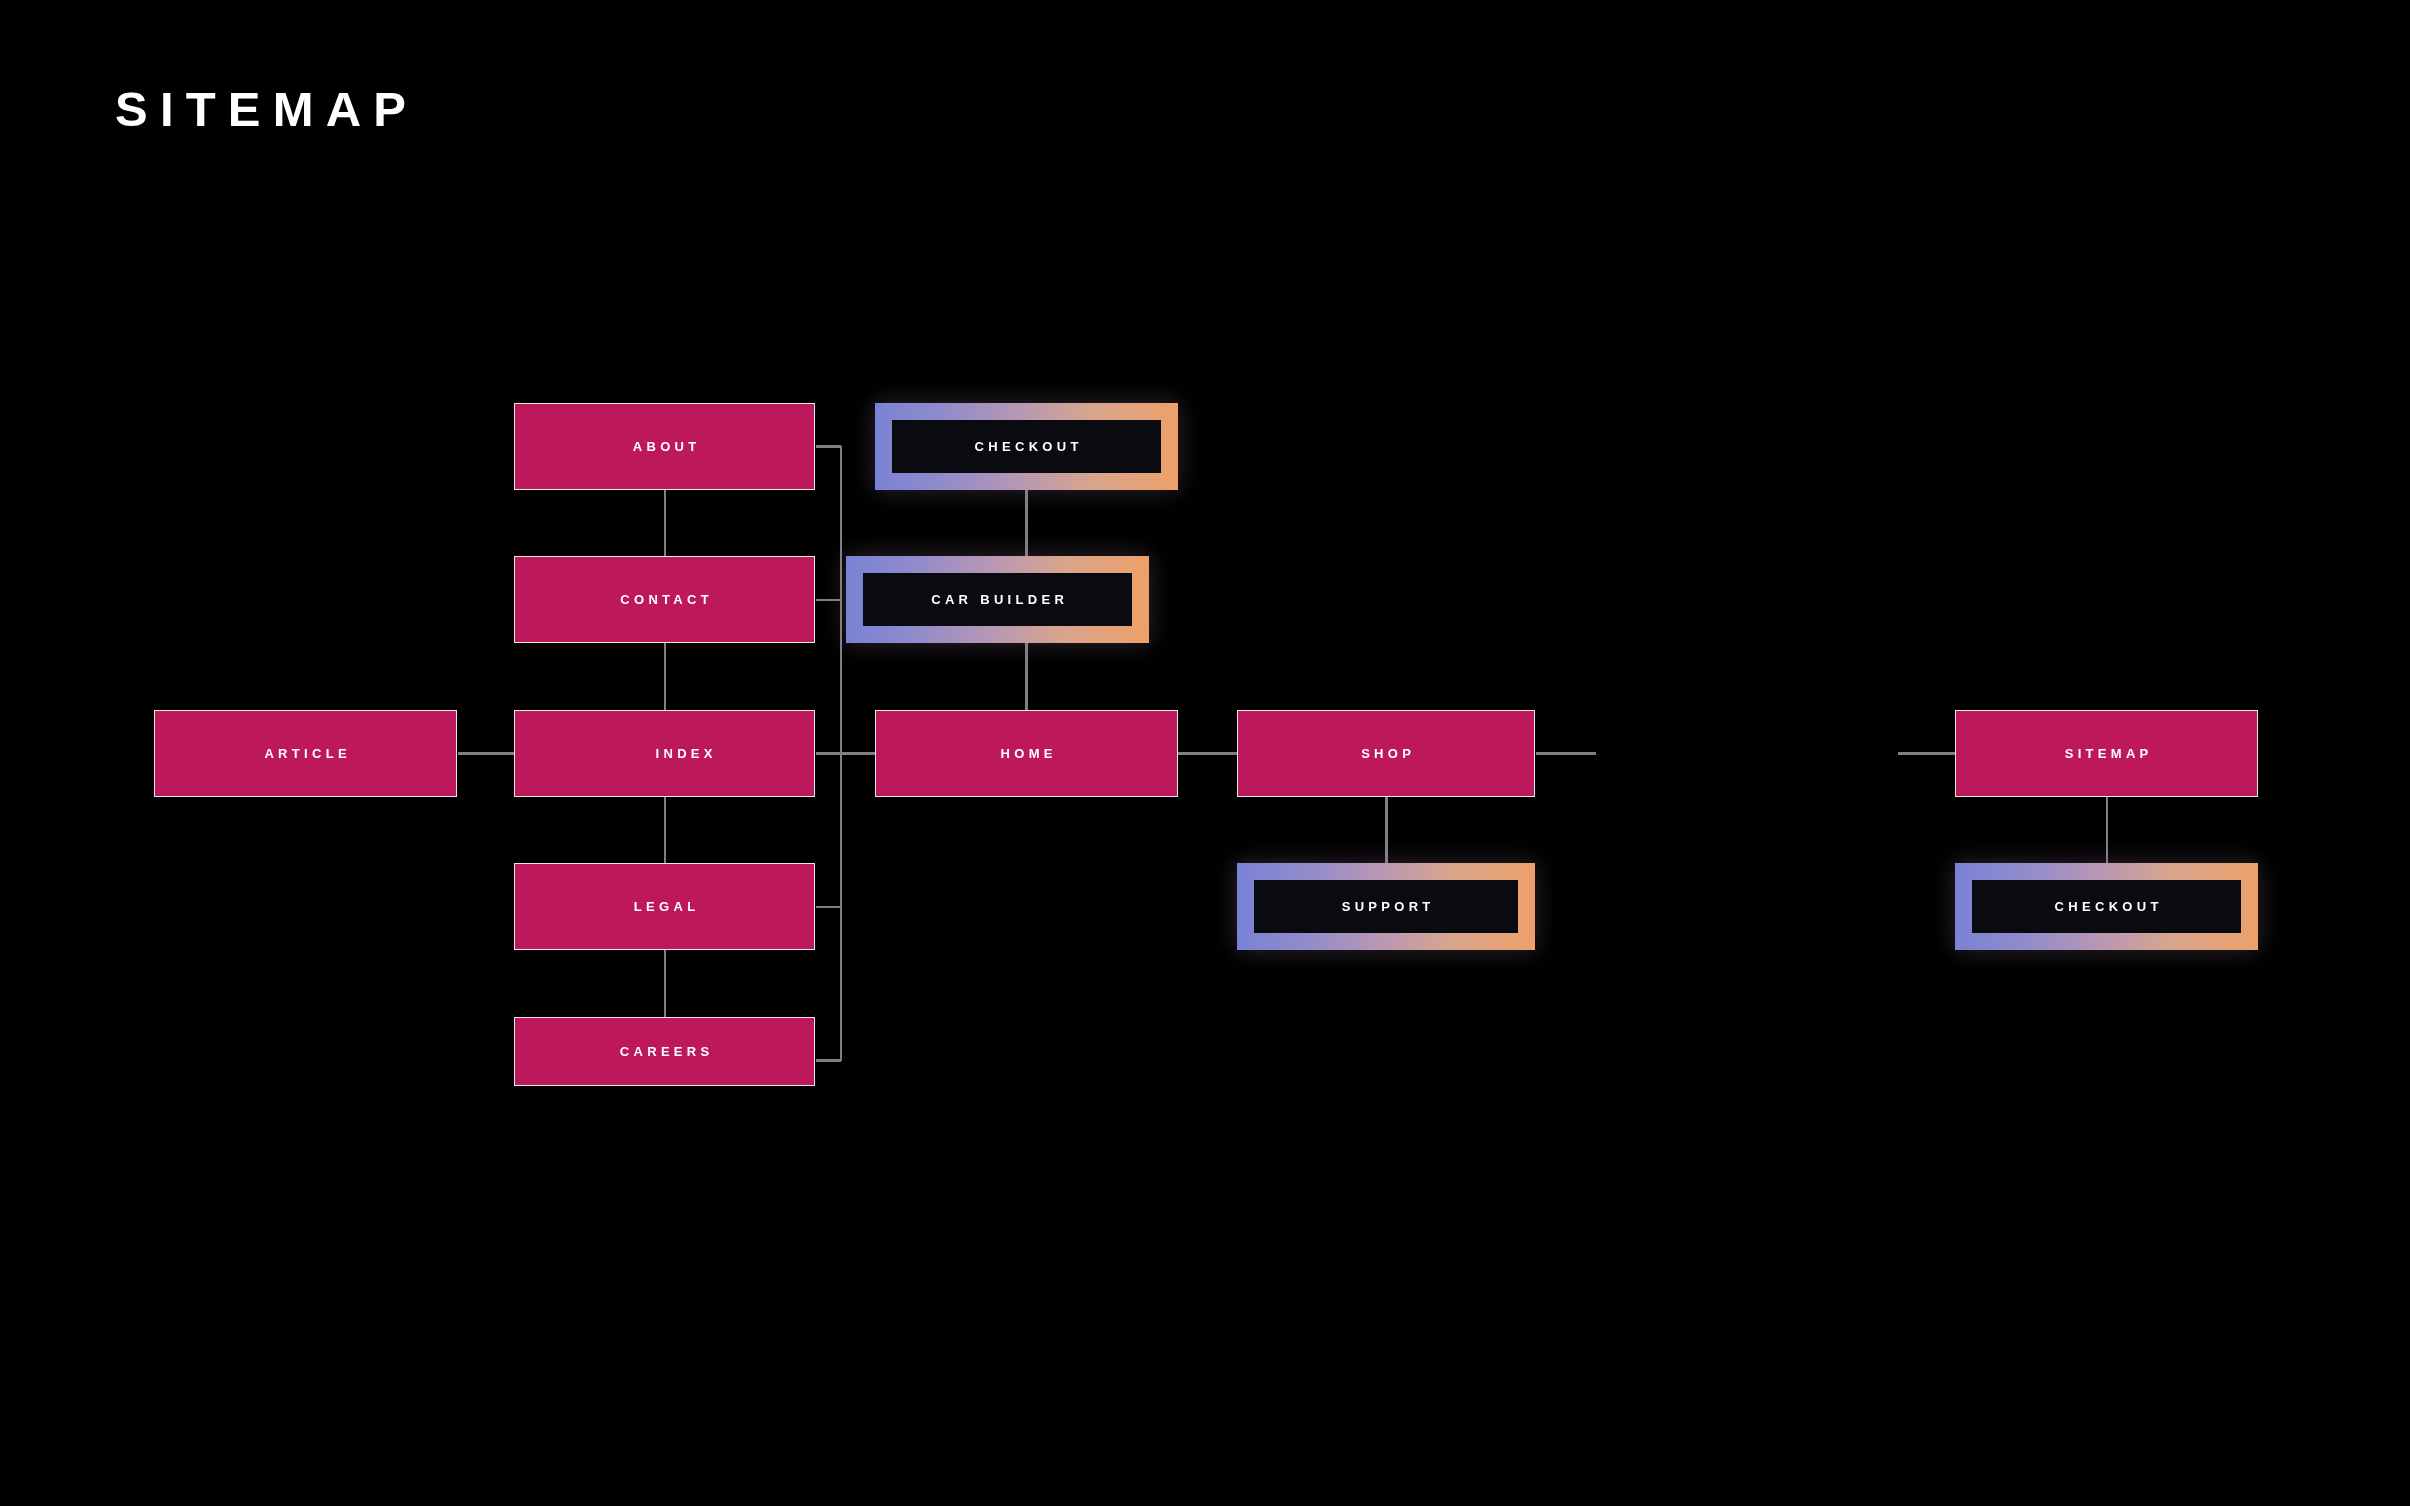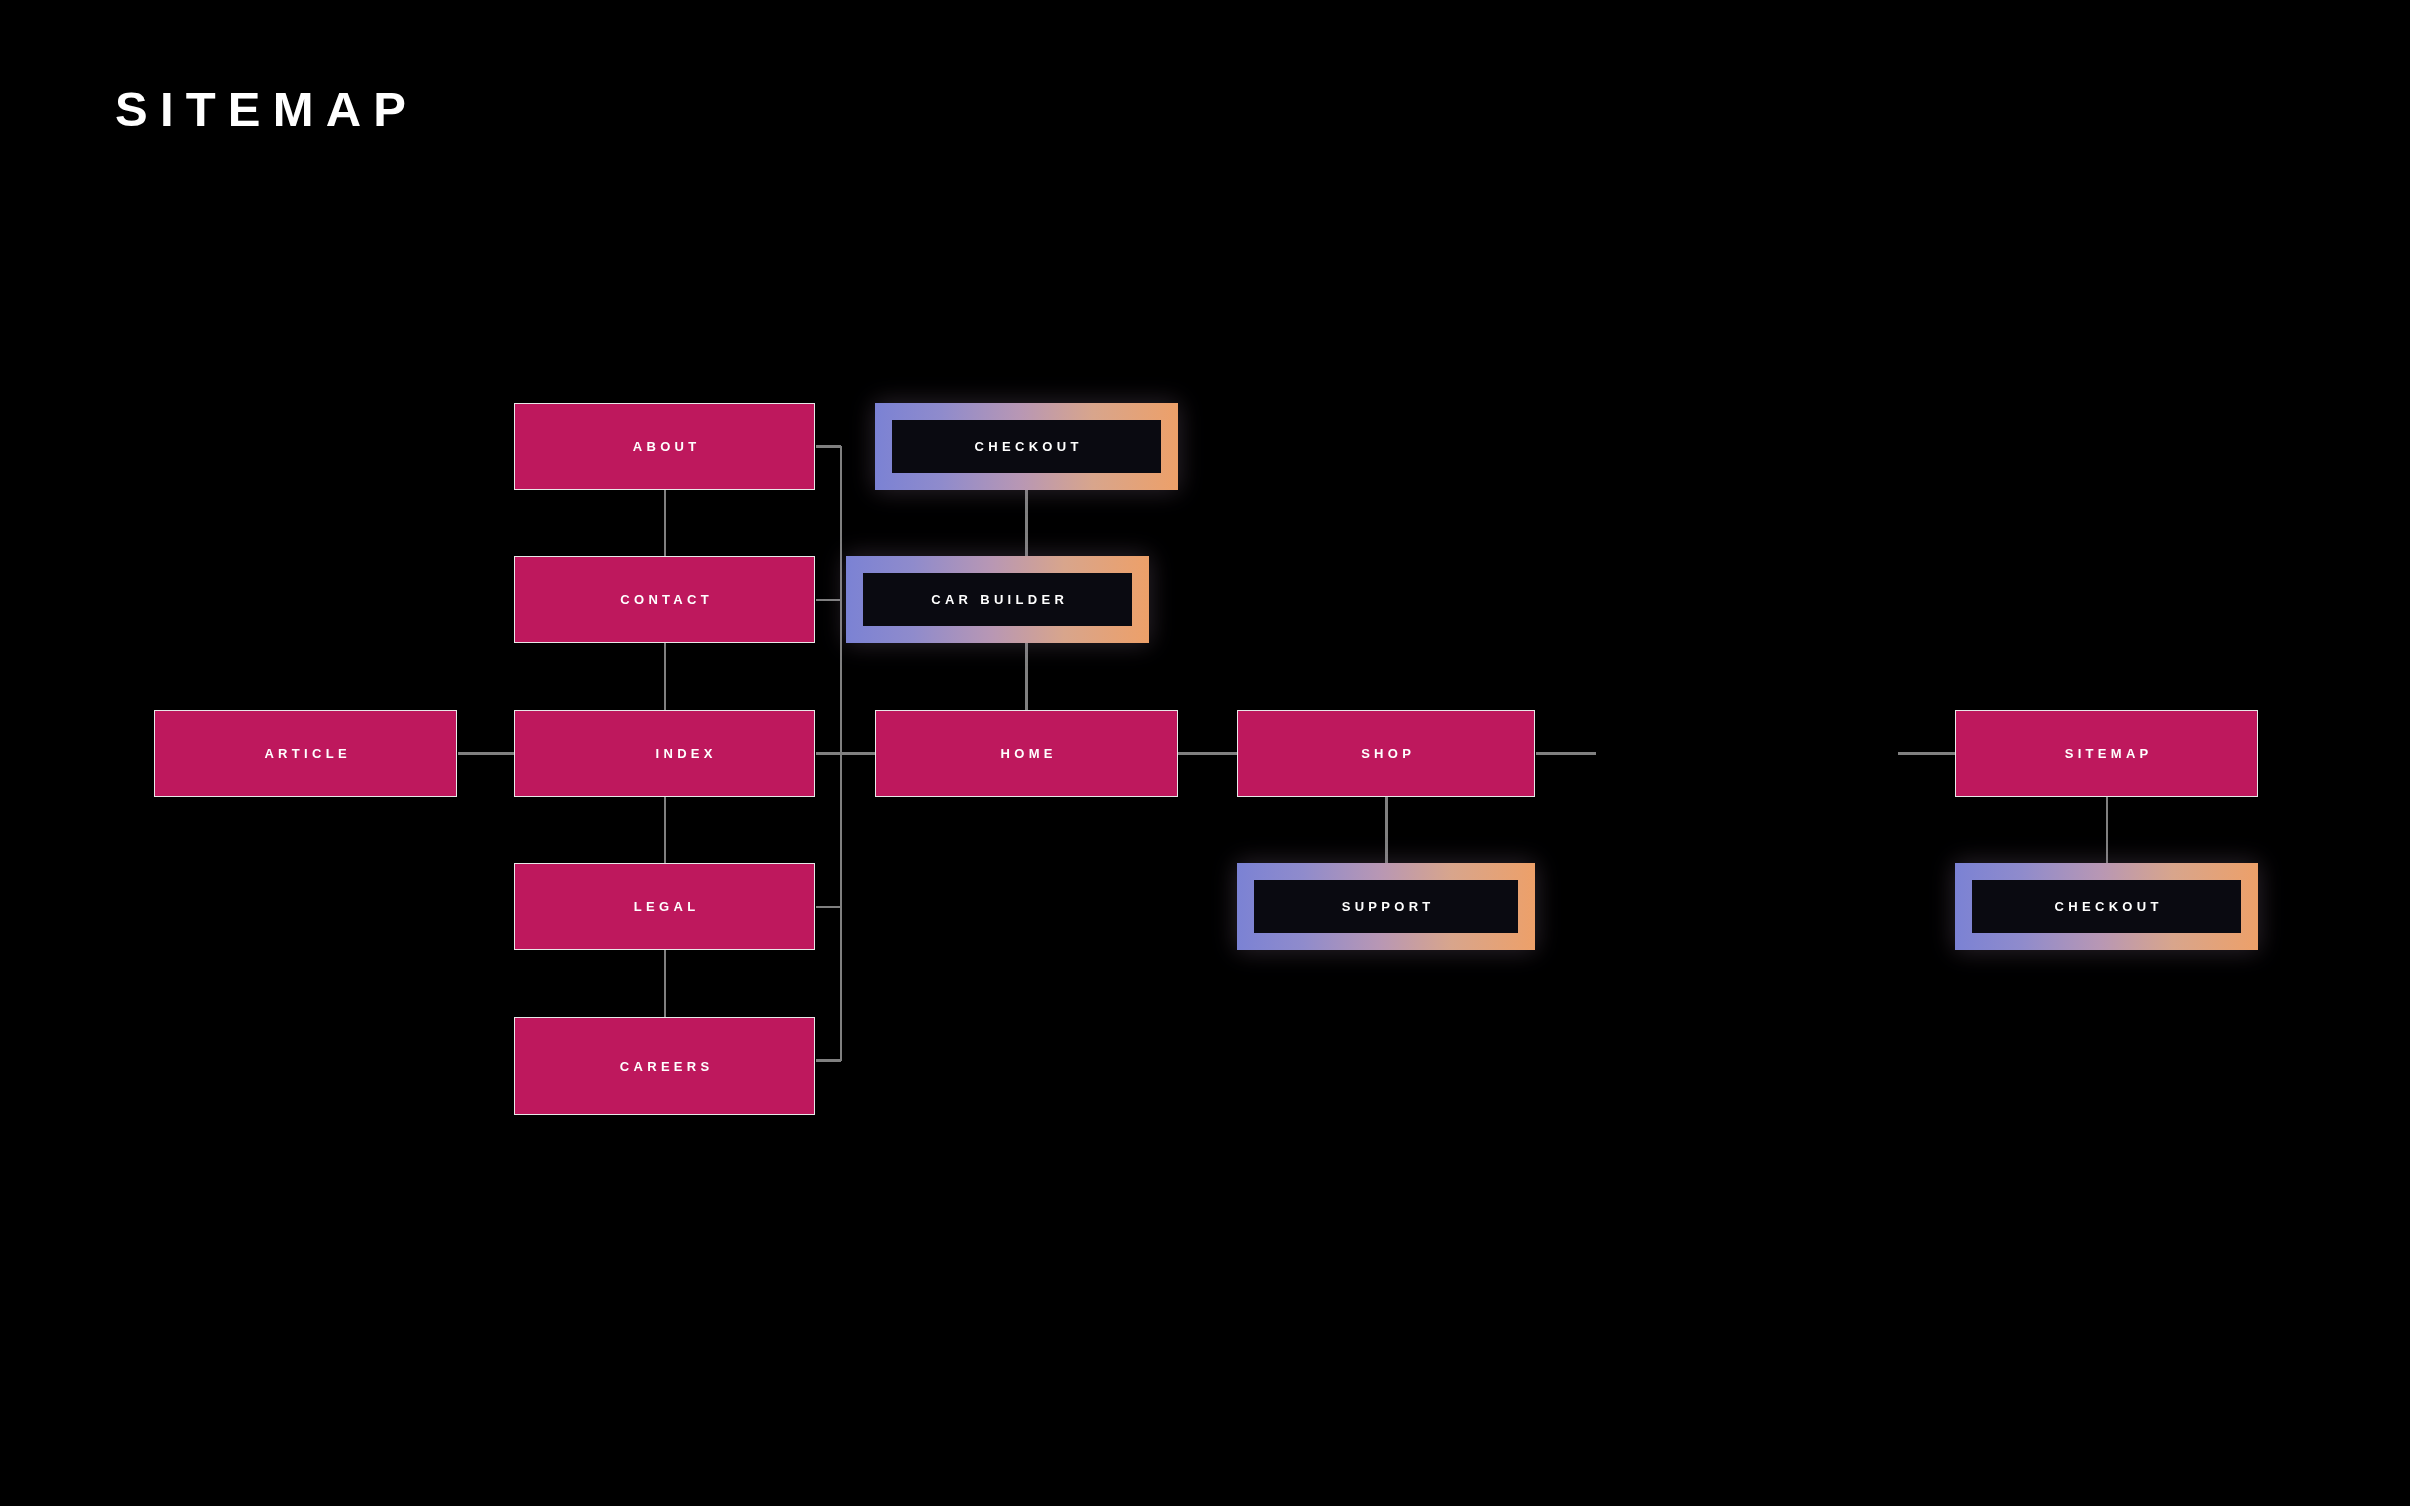--- a/index.html
+++ b/index.html
@@ -84,21 +84,21 @@
     display: flex;
     align-items: center;
     justify-content: center;
   }
 
   
   .n-about     { left: 514px;  top: 403px;  width: 301px;  height: 87px; }
   .n-contact   { left: 514px;  top: 556px;  width: 301px;  height: 87px; }
   .n-index     { left: 514px;  top: 710px;  width: 301px;  height: 87px; padding-left: 39px; }
   .n-legal     { left: 514px;  top: 863px;  width: 301px;  height: 87px; }
-  .n-careers   { left: 514px;  top: 1017px; width: 301px;  height: 98px; }
+  .n-careers   { left: 514px;  top: 1017px; width: 301px;  height: 69px; }
 
   .n-article   { left: 154px;  top: 710px;  width: 303px;  height: 87px; }
 
   .n-checkout1 { left: 875px;  top: 403px;  width: 303px;  height: 87px; }
   .n-carbuilder{ left: 846px;  top: 556px;  width: 303px;  height: 87px; }
   .n-home      { left: 875px;  top: 710px;  width: 303px;  height: 87px; }
 
   .n-shop      { left: 1237px; top: 710px;  width: 298px;  height: 87px; }
   .n-support   { left: 1237px; top: 863px;  width: 298px;  height: 87px; }
 

